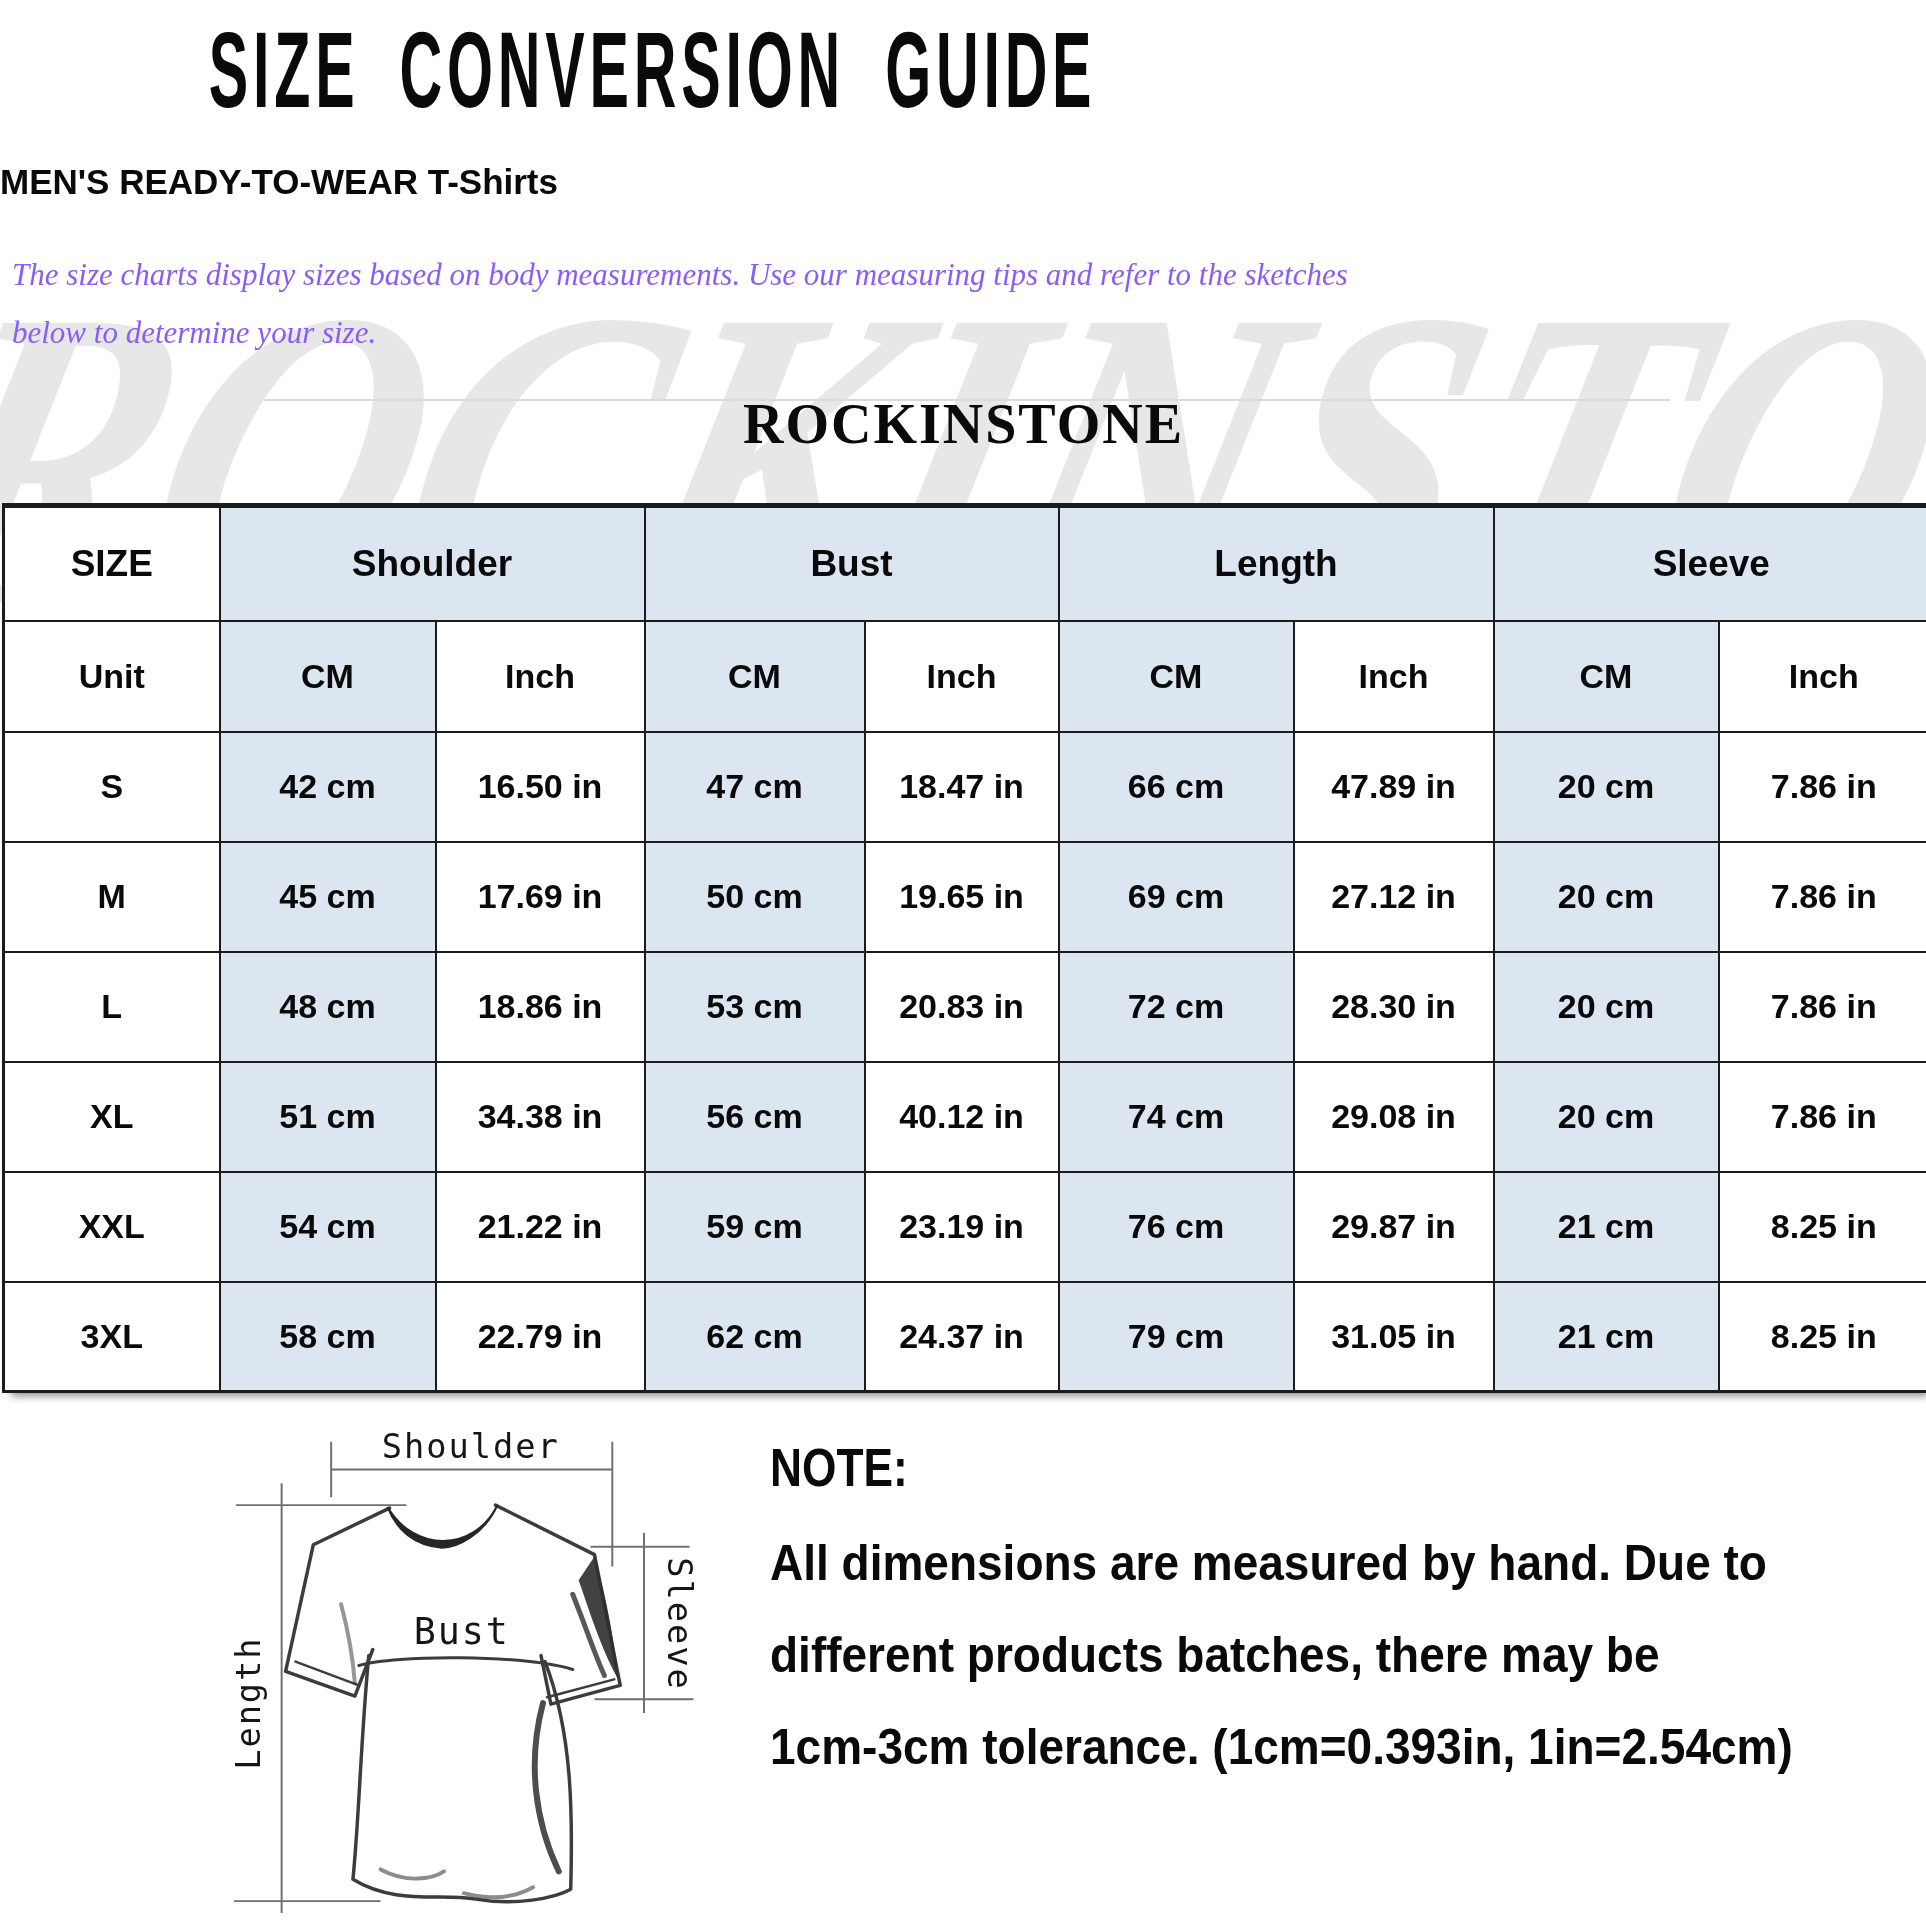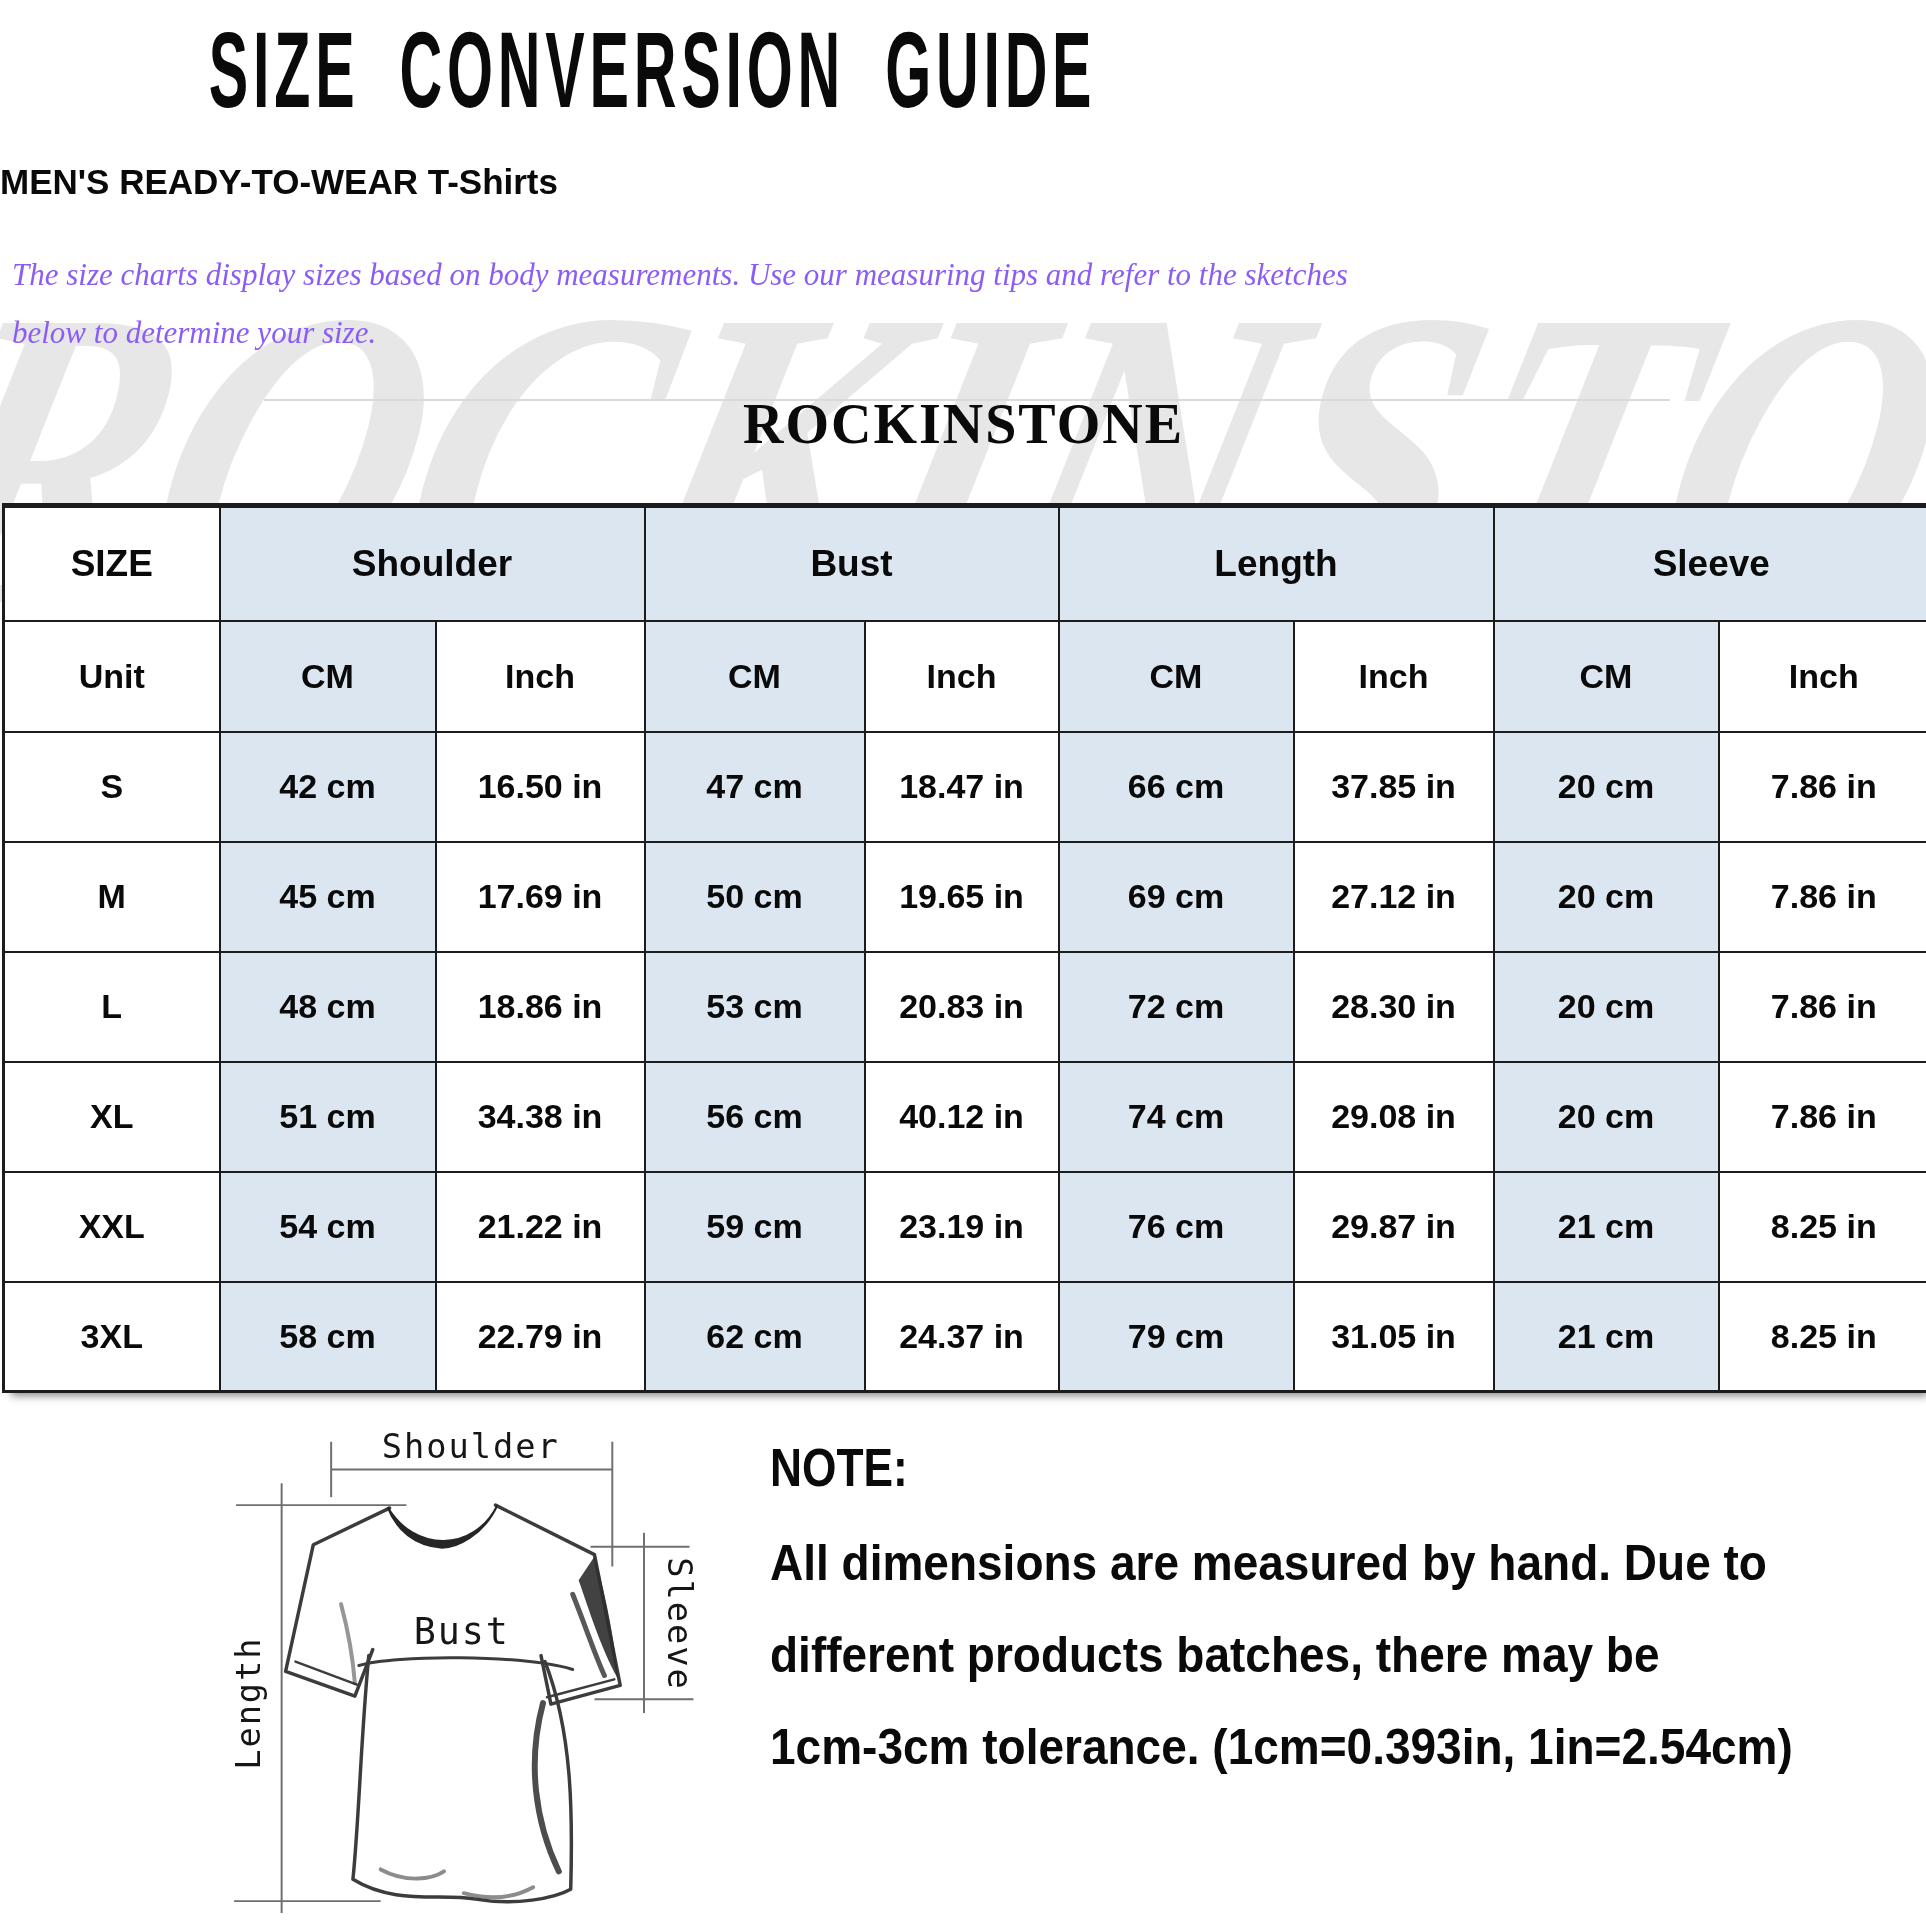--- a/index.html
+++ b/index.html
@@ -97,21 +97,21 @@
     </tr>
   </thead>
   <tbody id="size-rows">
       <tr>
         <td>S</td>
         <td class="blue">42 cm</td>
         <td>16.50 in</td>
         <td class="blue">47 cm</td>
         <td>18.47 in</td>
         <td class="blue">66 cm</td>
-        <td>37.85 in</td>
+        <td>47.89 in</td>
         <td class="blue">20 cm</td>
         <td>7.86 in</td>
       </tr>
       <tr>
         <td>M</td>
         <td class="blue">45 cm</td>
         <td>17.69 in</td>
         <td class="blue">50 cm</td>
         <td>19.65 in</td>
         <td class="blue">69 cm</td>

